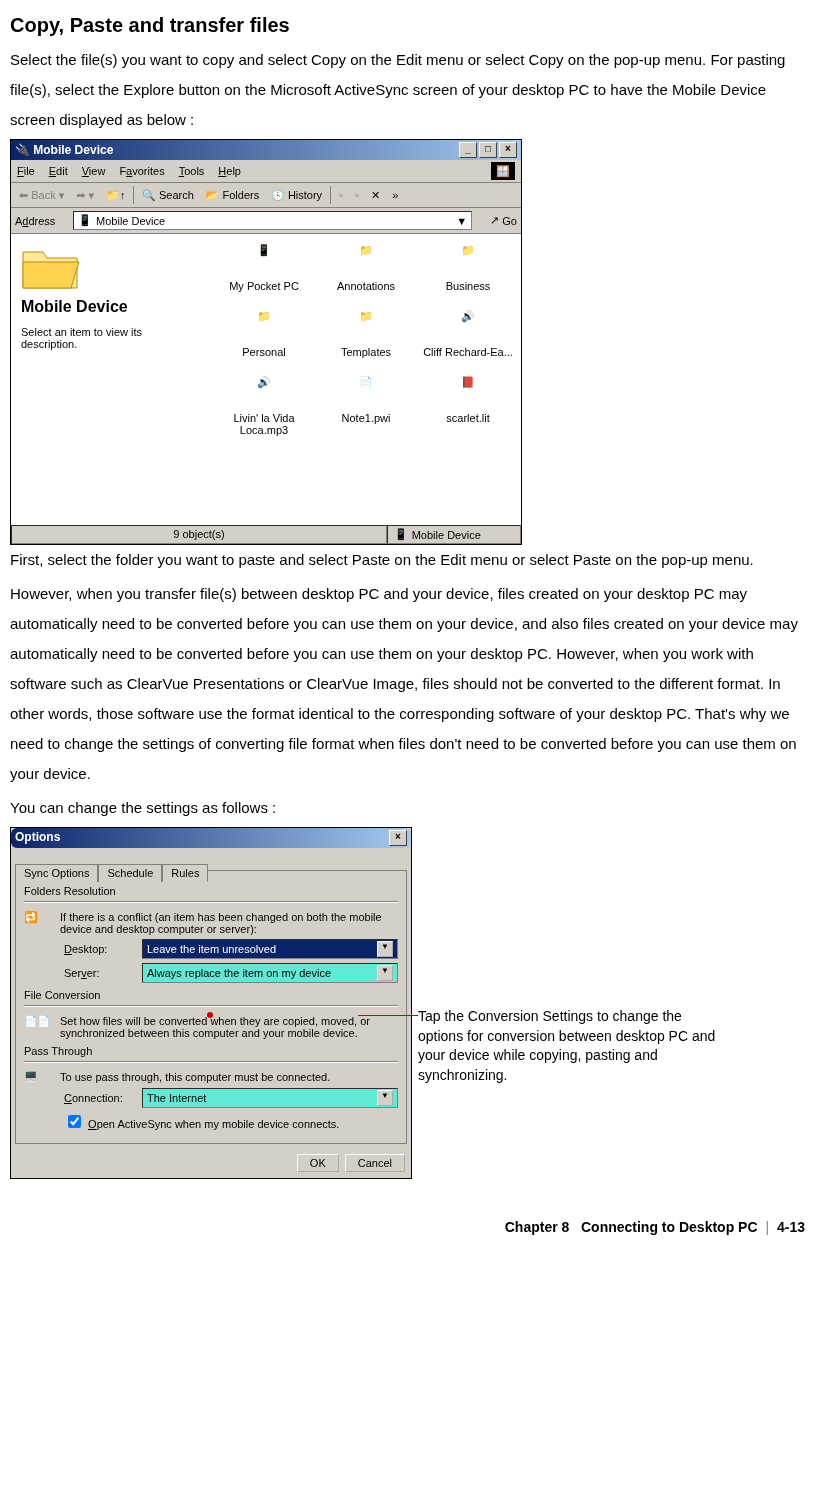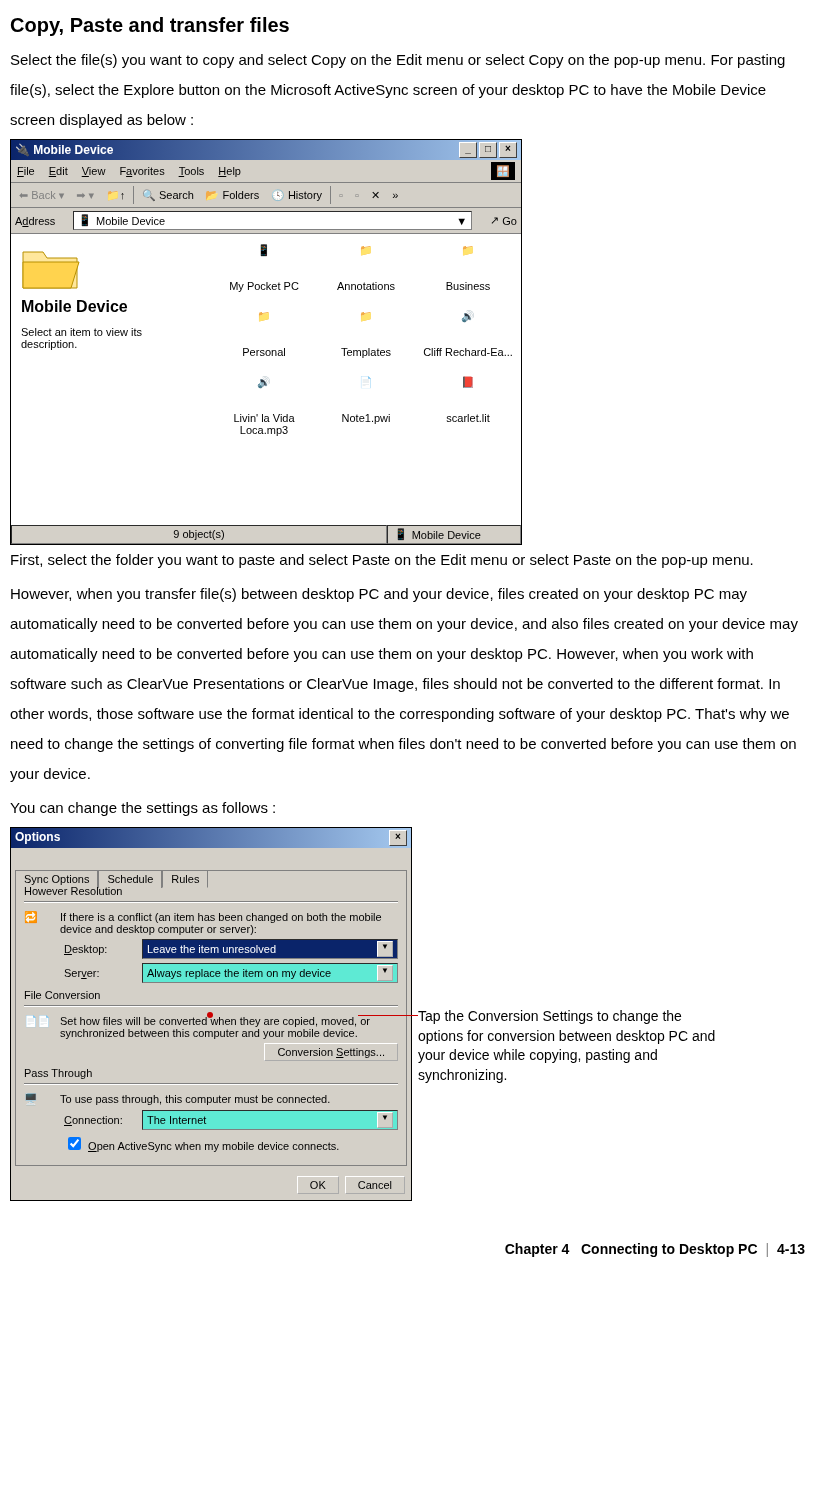--- a/index.html
+++ b/index.html
@@ -182,34 +182,35 @@
     font-size: 11px;
   }
   .opt-title {
     background: linear-gradient(to right, #0a246a, #a6caf0);
     color: #fff;
     padding: 2px 4px;
     font-weight: bold;
     font-size: 12px;
     display: flex;
     justify-content: space-between;
+    border-radius: 6px;
   }
   .tabs {
     display: flex;
     padding: 4px 4px 0 4px;
     gap: 0;
   }
   .tab {
     border: 1px solid #808080;
     border-bottom: none;
     padding: 2px 8px;
     background: #d4d0c8;
     font-size: 11px;
     position: relative;
-    top: 18px;
+    top: 12px;
   }
   .tab.active {
     background: #d4d0c8;
     border-bottom: 1px solid #d4d0c8;
     z-index: 2;
   }
   .tab-body {
     border: 1px solid #808080;
     margin: 0 4px 4px 4px;
     padding: 8px;
@@ -432,21 +433,21 @@
     <div class="opt-title">
       <span>Options</span>
       <div class="win-title-btn">×</div>
     </div>
     <div class="tabs">
       <div class="tab">Sync Options</div>
       <div class="tab">Schedule</div>
       <div class="tab active">Rules</div>
     </div>
     <div class="tab-body">
-      <div class="group-label">However Resolution</div>
+      <div class="group-label">Folders Resolution</div>
       <div class="group-line"></div>
       <div class="row">
         <div class="ico2">🔁</div>
         <div class="row-text">If there is a conflict (an item has been changed on both the mobile device and desktop computer or server):</div>
       </div>
       <div class="form-row">
         <label><u>D</u>esktop:</label>
         <div class="combo selected">
           <span>Leave the item unresolved</span>
           <span class="arrow">▼</span>
@@ -459,23 +460,20 @@
           <span class="arrow">▼</span>
         </div>
       </div>
 
       <div class="group-label">File Conversion</div>
       <div class="group-line"></div>
       <div class="row">
         <div class="ico2">📄📄</div>
         <div class="row-text">Set how files will be converted when they are copied, moved, or synchronized between this computer and your mobile device.</div>
       </div>
-      <div class="conv-btn-wrap">
-        <button class="dlg-btn">Conversion <u>S</u>ettings...</button>
-      </div>
 
       <div class="group-label">Pass Through</div>
       <div class="group-line"></div>
       <div class="row">
         <div class="ico2">🖥️</div>
         <div class="row-text">To use pass through, this computer must be connected.</div>
       </div>
       <div class="form-row">
         <label><u>C</u>onnection:</label>
         <div class="combo">
@@ -494,17 +492,17 @@
   </div>
 
   <div class="callout-wrap">
     <div class="red-dot"></div>
     <div class="callout-line"></div>
     <div class="callout">Tap the Conversion Settings to change the options for conversion between desktop PC and your device while copying, pasting and synchronizing.</div>
   </div>
 </div>
 
 <div class="footer">
-  <span>Chapter 4</span>&nbsp;&nbsp;
+  <span>Chapter 8</span>&nbsp;&nbsp;
   <span>Connecting to Desktop PC</span>
   <span class="sep">|</span>
   <span>4-13</span>
 </div>
 
 </body></html>

